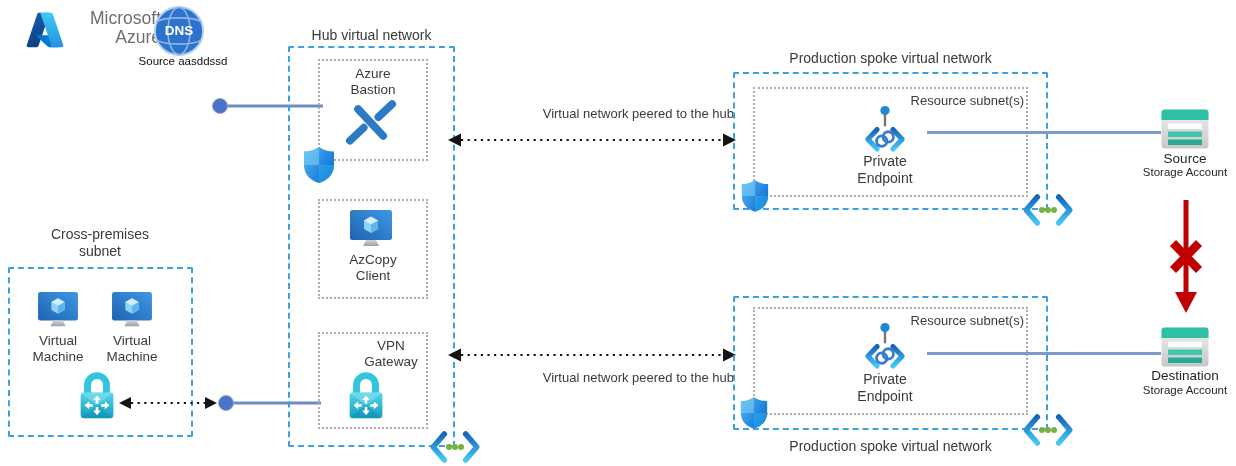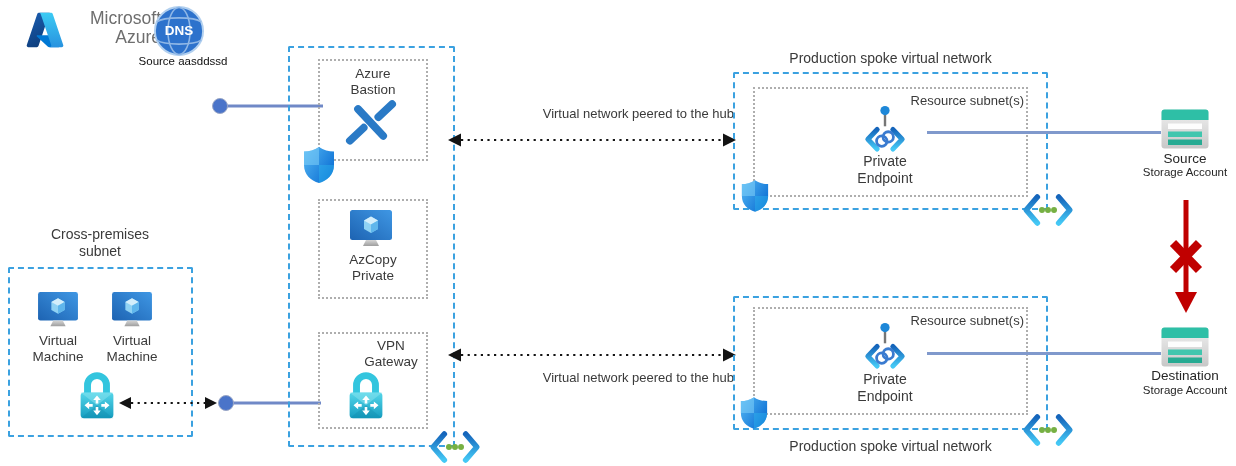--- a/index.html
+++ b/index.html
@@ -163,38 +163,39 @@
   <svg class="abs" style="left:217px;top:394px" width="104" height="18" viewBox="0 0 104 18">
     <line x1="9" y1="9" x2="104" y2="9" stroke="#7089c7" stroke-width="3"></line>
     <circle cx="9" cy="9" r="7.5" fill="#4a74c9" stroke="#9aa7c6" stroke-width="1"></circle>
   </svg>
 
   <svg class="abs" style="left:211px;top:97px" width="112" height="18" viewBox="0 0 112 18">
     <line x1="9" y1="9" x2="112" y2="9" stroke="#7089c7" stroke-width="3"></line>
     <circle cx="9" cy="9" r="7.5" fill="#4a74c9" stroke="#9aa7c6" stroke-width="1"></circle>
   </svg>
 
+  <div class="lbl t14" style="left:288px;top:27px;width:167px">Hub virtual network</div>
   <div class="net-box" style="left:288px;top:46px;width:163px;height:397px"></div>
 
   <div class="subnet-box" style="left:318px;top:59px;width:106px;height:98px"></div>
   <div class="lbl t13" style="left:318px;top:66px;width:110px">Azure
 Bastion</div>
   <svg class="abs" style="left:344px;top:96px" width="54" height="52" viewBox="0 0 64 64">
       <use href="#sym-bastion"></use>
     </svg>
   <svg class="abs" style="left:303px;top:146px" width="32" height="38" viewBox="0 0 32 38">
       <use href="#sym-shield"></use>
     </svg>
 
   <div class="subnet-box" style="left:318px;top:199px;width:106px;height:96px"></div>
   <svg class="abs" style="left:349px;top:210px" width="44" height="40" viewBox="0 0 44 40">
       <use href="#sym-vm"></use>
     </svg>
   <div class="lbl t13" style="left:318px;top:252px;width:110px">AzCopy
-Private</div>
+Client</div>
 
   <div class="subnet-box" style="left:318px;top:332px;width:106px;height:93px"></div>
   <div class="lbl t13" style="left:336px;top:338px;width:110px">VPN
 Gateway</div>
   <svg class="abs" style="left:345px;top:370px" width="42" height="50" viewBox="0 0 48 58">
       <use href="#sym-lock"></use>
     </svg>
 
   <svg class="abs" style="left:429px;top:430px" width="52" height="34" viewBox="0 0 56 36">
       <use href="#sym-vnet"></use>

